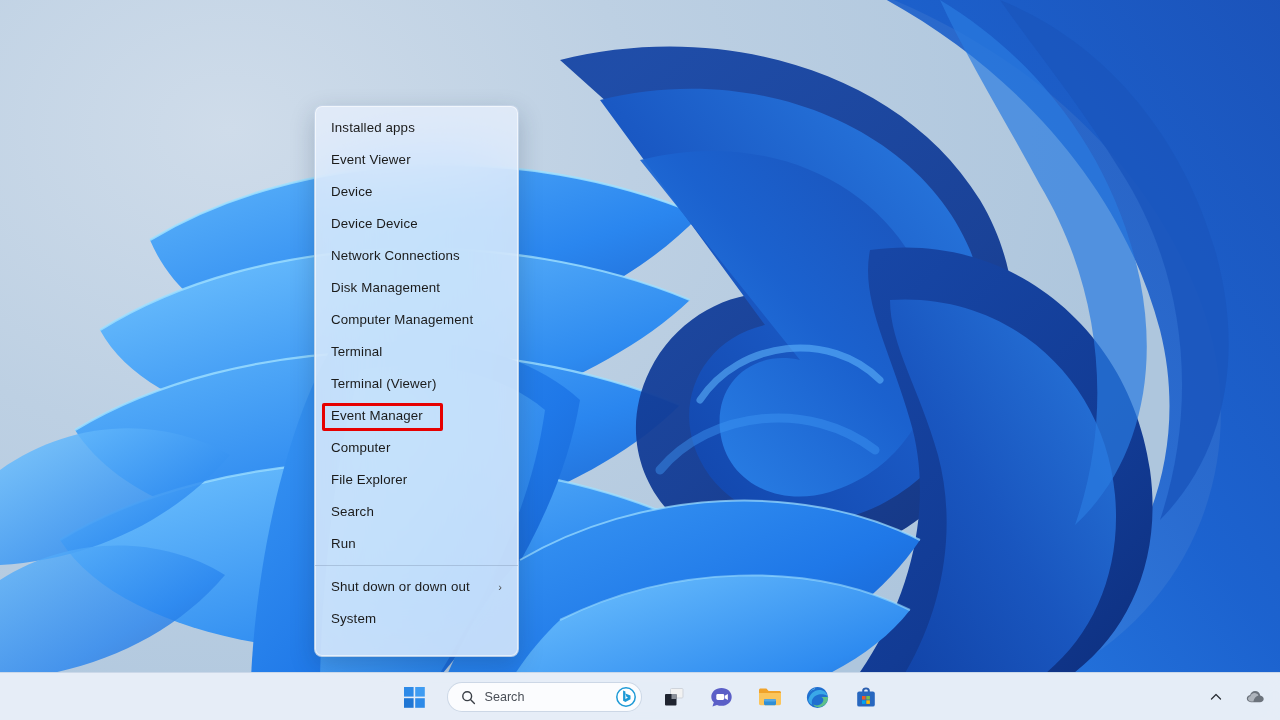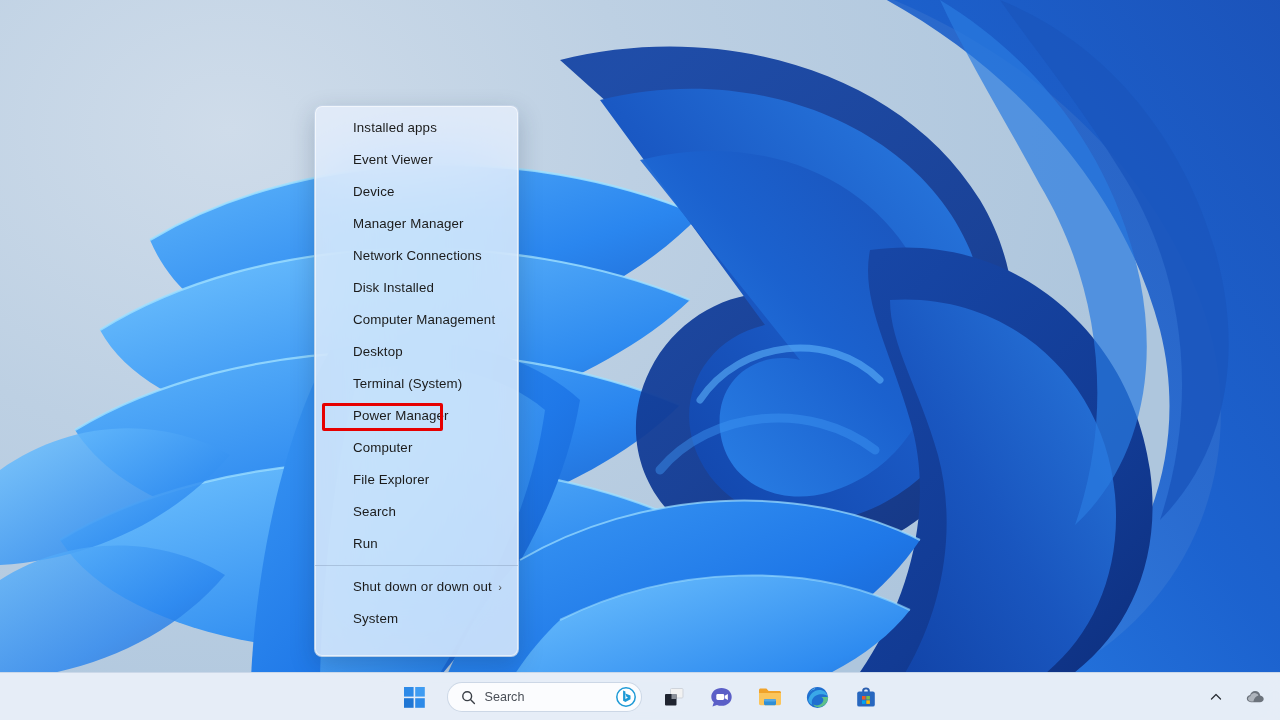--- a/index.html
+++ b/index.html
@@ -34,21 +34,20 @@
   }
   .menu-item{
     height:32px;line-height:32px;
     padding:0 14px 0 16px;
     font-size:13.3px;
     color:#1b1b1b;
     white-space:nowrap;
     display:flex;align-items:center;
     position:relative;
     cursor:default;
-    margin-left:22px;
   }
   .menu-item .mi-label{flex:0 0 auto;letter-spacing:0.01em;}
   .menu-item .mi-chevron{
     margin-left:auto;
     font-size:11px;color:#4a4a4a;
     line-height:1;padding-right:2px;
   }
   .menu-sep{
     height:1px;margin:5px 0 5px 0;
     background:rgba(130,152,180,0.42);
@@ -196,39 +195,39 @@
       <div class="menu-item">
         <span class="mi-label">Installed apps</span>
       </div>
       <div class="menu-item">
         <span class="mi-label">Event Viewer</span>
       </div>
       <div class="menu-item">
         <span class="mi-label">Device</span>
       </div>
       <div class="menu-item">
-        <span class="mi-label">Manager Manager</span>
+        <span class="mi-label">Device Device</span>
       </div>
       <div class="menu-item">
         <span class="mi-label">Network Connections</span>
       </div>
       <div class="menu-item">
-        <span class="mi-label">Disk Installed</span>
+        <span class="mi-label">Disk Management</span>
       </div>
       <div class="menu-item">
         <span class="mi-label">Computer Management</span>
       </div>
       <div class="menu-item">
-        <span class="mi-label">Desktop</span>
-      </div>
-      <div class="menu-item">
-        <span class="mi-label">Terminal (System)</span>
-      </div>
-      <div class="menu-item">
-        <span class="mi-label">Power Manager</span>
+        <span class="mi-label">Terminal</span>
+      </div>
+      <div class="menu-item">
+        <span class="mi-label">Terminal (Viewer)</span>
+      </div>
+      <div class="menu-item">
+        <span class="mi-label">Event Manager</span>
       </div>
       <div class="menu-item">
         <span class="mi-label">Computer</span>
       </div>
       <div class="menu-item">
         <span class="mi-label">File Explorer</span>
       </div>
       <div class="menu-item">
         <span class="mi-label">Search</span>
       </div>

